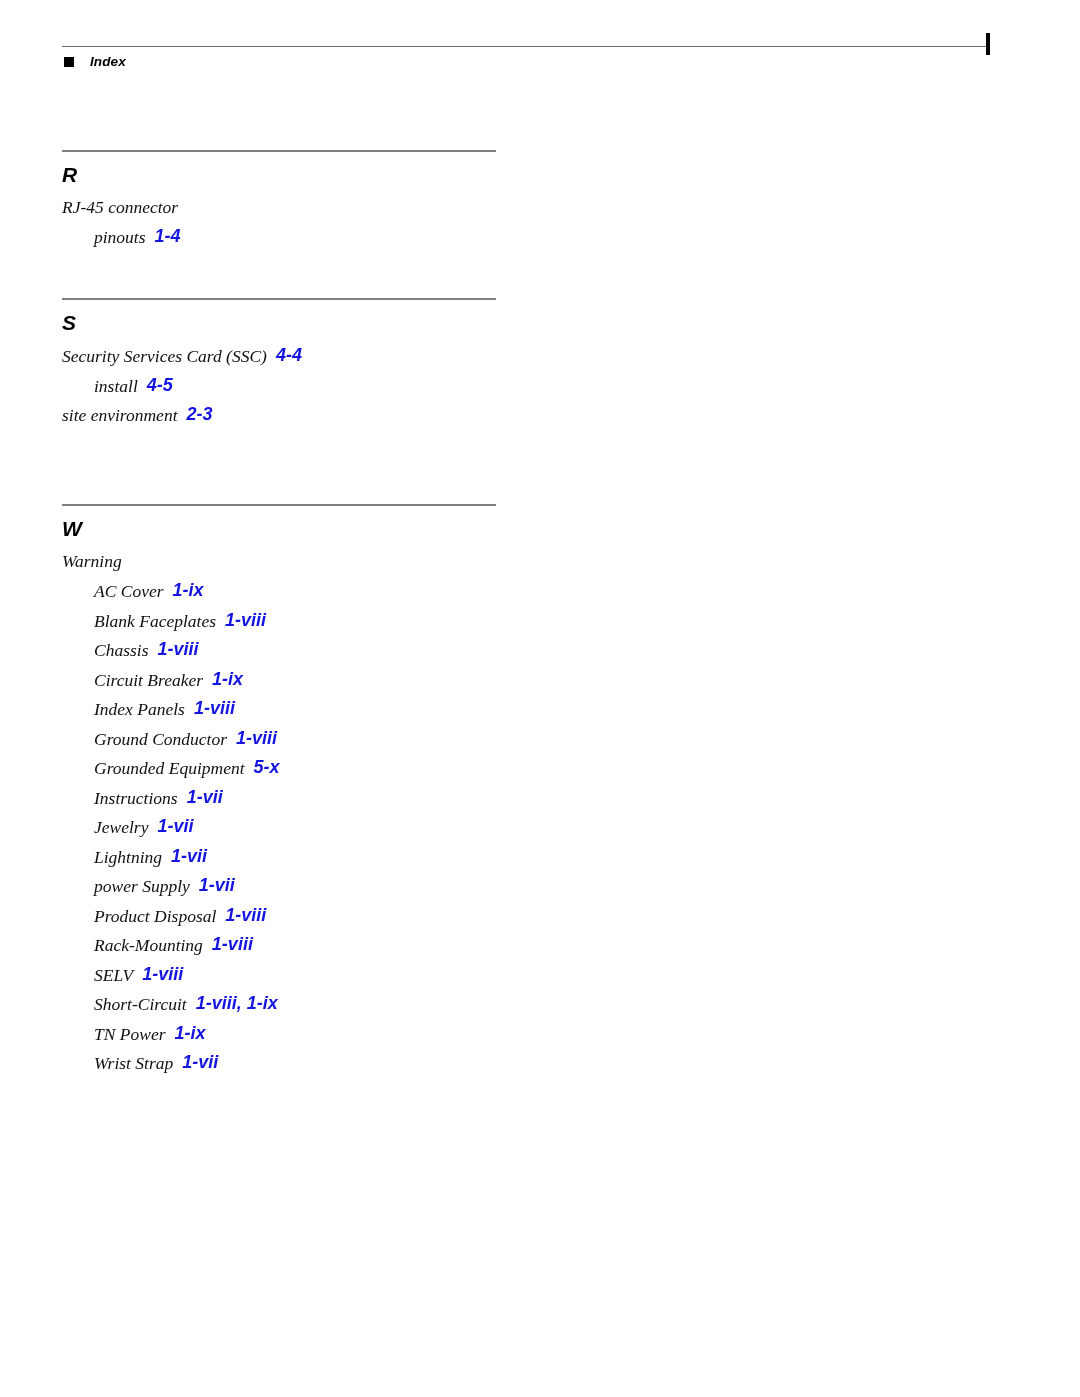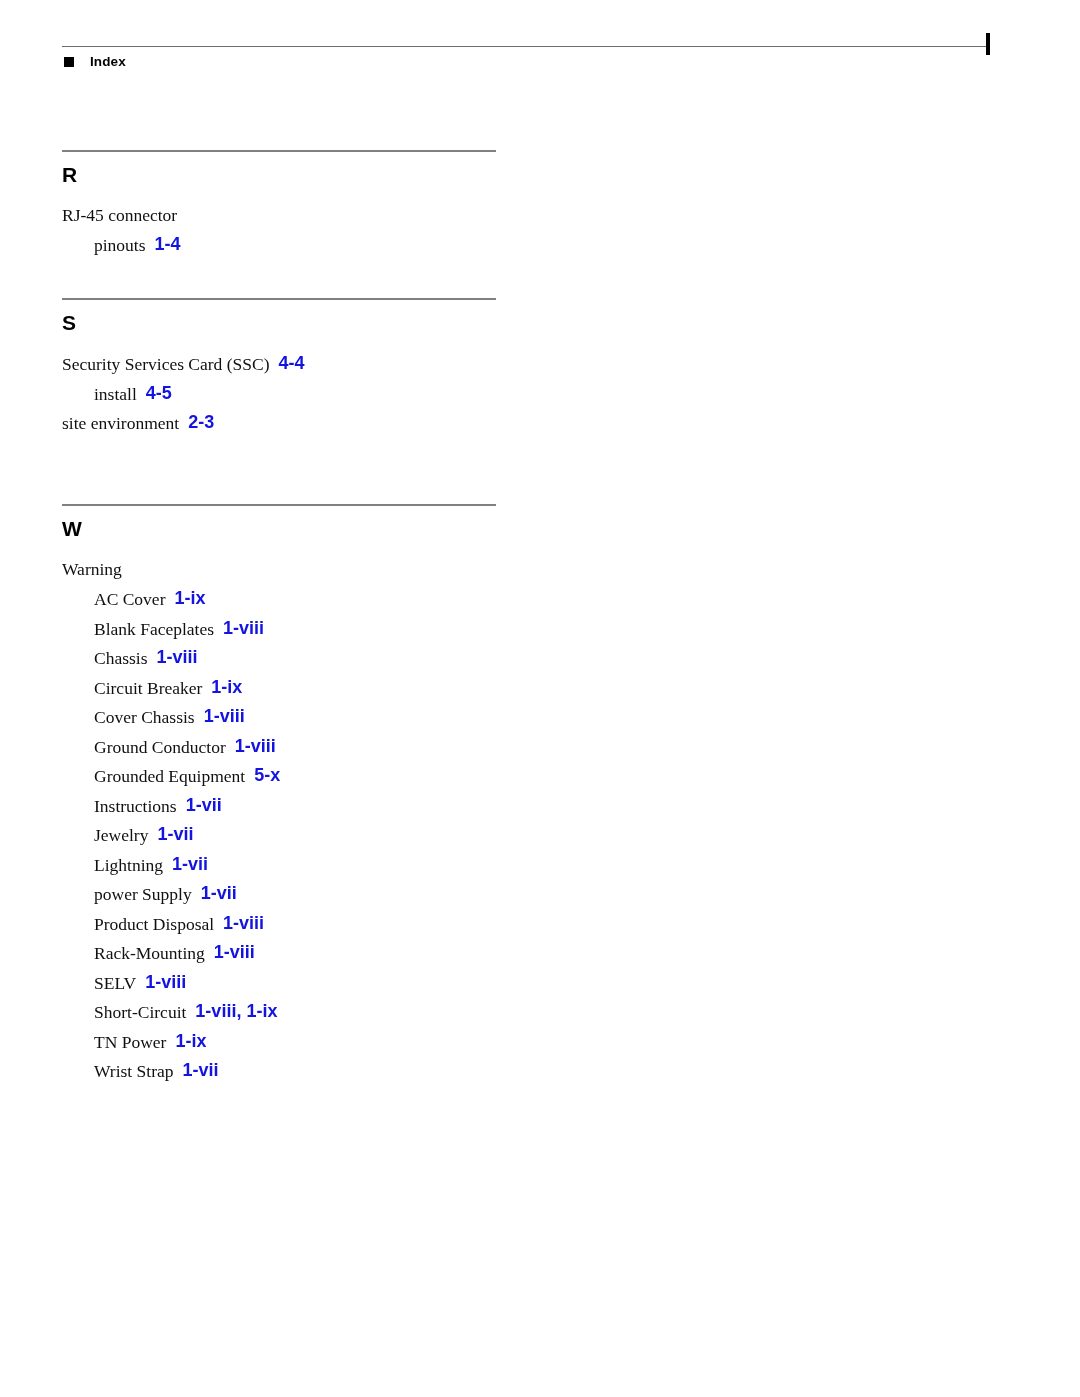--- a/index.html
+++ b/index.html
@@ -15,20 +15,21 @@
     font-family: "Liberation Serif", "DejaVu Serif", serif;
     color: #000000;
     overflow: hidden;
   }
 
   .page {
     position: absolute;
     inset: 0;
     width: 992px;
     height: 1397px;
+    font-style: italic;
   }
 
   
   .header {
     position: absolute;
     left: 0;
     top: 0;
     width: 1080px;
     height: 100px;
   }
@@ -93,21 +94,21 @@
     font-family: "Liberation Sans", "DejaVu Sans", sans-serif;
     font-weight: bold;
     font-size: 21px;
     line-height: 21px;
     color: #000000;
     margin-top: 12px;
     margin-bottom: 0;
   }
 
   .entries {
-    margin-top: 16px;
+    margin-top: 8px;
   }
 
   .entry {
     display: block;
     font-family: "Liberation Serif", "DejaVu Serif", serif;
     font-size: 17.5px;
     line-height: 29px;
     color: #101010;
     white-space: nowrap;
   }
@@ -168,21 +169,21 @@
       </div>
       <div class="section" style="top: 504px;">
         <div class="section-rule"></div>
         <div class="section-letter">W</div>
         <div class="entries">
           <div class="entry level-1"><span class="term">Warning</span></div>
           <div class="entry level-2"><span class="term">AC Cover</span><span class="refs">1-ix</span></div>
           <div class="entry level-2"><span class="term">Blank Faceplates</span><span class="refs">1-viii</span></div>
           <div class="entry level-2"><span class="term">Chassis</span><span class="refs">1-viii</span></div>
           <div class="entry level-2"><span class="term">Circuit Breaker</span><span class="refs">1-ix</span></div>
-          <div class="entry level-2"><span class="term">Cover Chassis</span><span class="refs">1-viii</span></div>
+          <div class="entry level-2"><span class="term">Index Panels</span><span class="refs">1-viii</span></div>
           <div class="entry level-2"><span class="term">Ground Conductor</span><span class="refs">1-viii</span></div>
           <div class="entry level-2"><span class="term">Grounded Equipment</span><span class="refs">5-x</span></div>
           <div class="entry level-2"><span class="term">Instructions</span><span class="refs">1-vii</span></div>
           <div class="entry level-2"><span class="term">Jewelry</span><span class="refs">1-vii</span></div>
           <div class="entry level-2"><span class="term">Lightning</span><span class="refs">1-vii</span></div>
           <div class="entry level-2"><span class="term">power Supply</span><span class="refs">1-vii</span></div>
           <div class="entry level-2"><span class="term">Product Disposal</span><span class="refs">1-viii</span></div>
           <div class="entry level-2"><span class="term">Rack-Mounting</span><span class="refs">1-viii</span></div>
           <div class="entry level-2"><span class="term">SELV</span><span class="refs">1-viii</span></div>
           <div class="entry level-2"><span class="term">Short-Circuit</span><span class="refs">1-viii, 1-ix</span></div>

